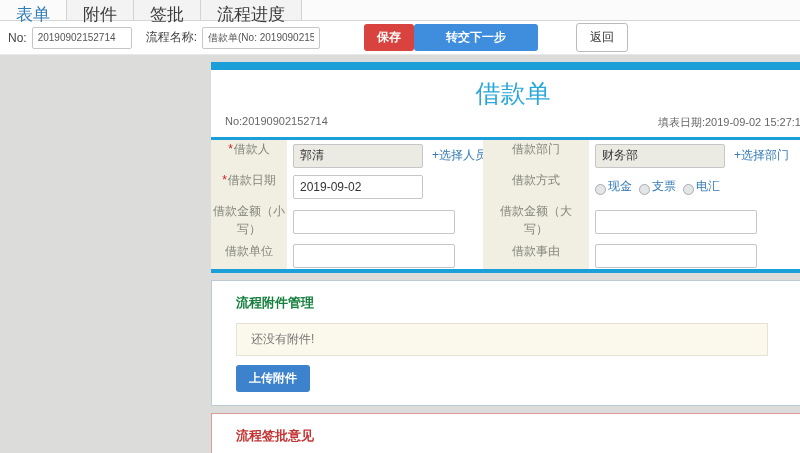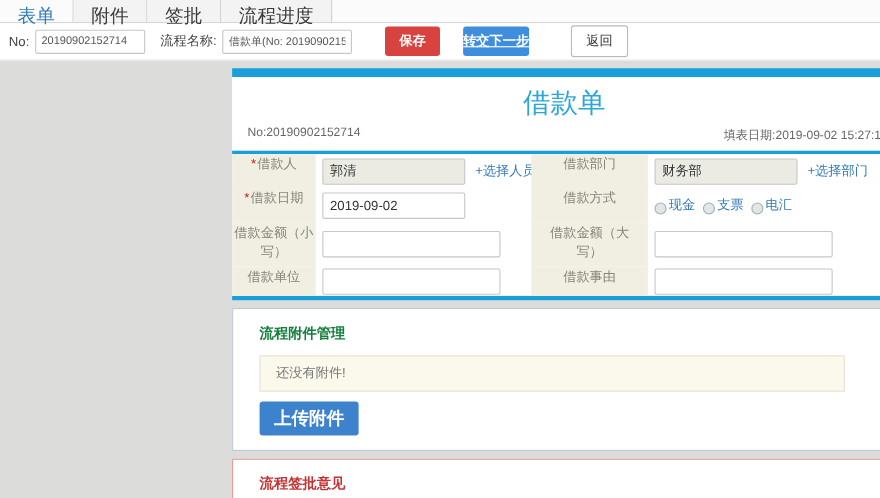--- a/index.html
+++ b/index.html
@@ -11,22 +11,22 @@
   .tab { padding:3px 16px; font-size:17px; color:#3a3a3a; border-right:1px solid #d2d2d2; background:#f3f3f3; cursor:pointer; white-space:nowrap; }
   .tab.active { color:#2e7cb8; background:#fbfbfb; }
 
   
   .toolrow { background:#ffffff; height:34px; display:flex; align-items:center; padding:0 8px; border-bottom:1px solid #e8e8e8; }
   .toolrow label { font-size:12px; color:#444; margin-right:5px; white-space:nowrap; }
   .tool-inp { height:22px; border:1px solid #c6c6c6; border-radius:2px; font-size:10px; color:#555; padding:0 5px; font-family:"Liberation Sans","DejaVu Sans",sans-serif; }
   #no-input { width:100px; margin-right:14px; }
   #proc-input { width:118px; }
   .btn { border:none; border-radius:3px; font-size:12px; font-weight:bold; color:#fff; padding:5px 13px; cursor:pointer; font-family:"Liberation Sans","DejaVu Sans",sans-serif; }
-  .btn-save { background:#d9433f; margin-left:30px; }
-  .btn-forward { background:#3f8ede; margin-left:21px; padding:5px 0;text-decoration:underline; }
+  .btn-save { background:#d9433f; margin-left:44px; }
+  .btn-forward { background:#3f8ede; padding:5px 32px; }
   .btn-back { background:#fff; color:#333; border:1px solid #bbb; margin-left:38px; font-weight:normal; }
 
   
   .main { position:relative; height:398px; }
   .panel { position:absolute; left:211px; top:7px; width:604px; }
 
   
   .form-card { background:#fff; }
   .accent-bar { height:8px; background:#1b9fd8; }
   .form-title { text-align:center; color:#2aa7da; font-size:25px; padding:7px 0 3px; }
@@ -45,21 +45,21 @@
   .rdot { width:11px; height:11px; border-radius:50%; border:1px solid #a7aeb2; background:#e3e5e6; margin-right:2px; display:inline-block; }
   .blue-bottom { height:4px; background:#1b9fd8; }
 
   
   .card { background:#fff; margin-top:7px; padding:13px 24px 13px; }
   .card-attach { border:1px solid #bccad3; min-height:96px; }
   .card-sign { border:1px solid #dc9a9a; min-height:130px; }
   .h-blue { color:#15803d; font-weight:bold; font-size:13px; }
   .h-red { color:#c53434; font-weight:bold; font-size:13px; }
   .alert-empty { background:#fbf8ec; border:1px solid #e7e2d2; color:#777; font-size:12px; padding:7px 14px; margin:11px 0 9px; width:532px; }
-  .btn-upload { background:#3c82cc; color:#fff; border:none; border-radius:3px; font-size:16px; font-weight:bold; padding:5px 13px; cursor:pointer; font-family:"Liberation Sans","DejaVu Sans",sans-serif; }
+  .btn-upload { background:#3c82cc; color:#fff; border:none; border-radius:3px; font-size:12px; font-weight:bold; padding:5px 13px; cursor:pointer; font-family:"Liberation Sans","DejaVu Sans",sans-serif; }
 </style>
 </head>
 <body>
 
 <div class="tabbar">
   <div class="tab active">表单</div>
   <div class="tab">附件</div>
   <div class="tab">签批</div>
   <div class="tab">流程进度</div>
 </div>

